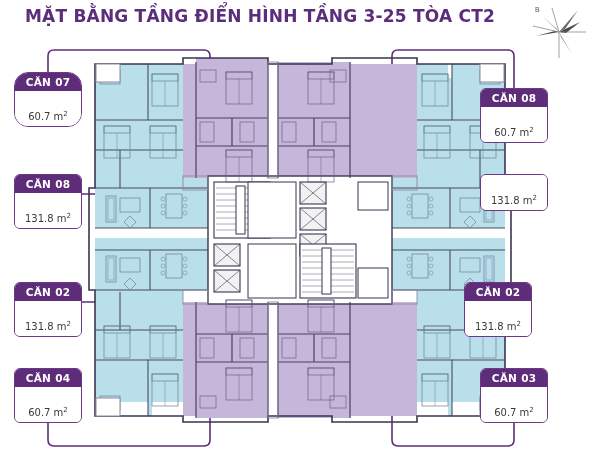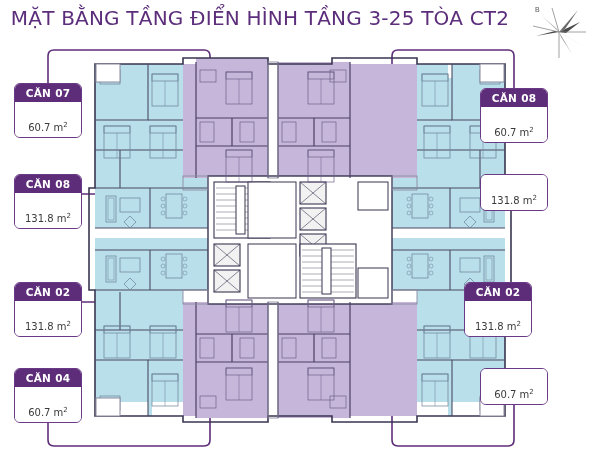--- a/index.html
+++ b/index.html
@@ -9,21 +9,21 @@
     background:#ffffff;
     font-family:"Liberation Sans", sans-serif;
     overflow:hidden;position:relative;
   }
   #stage{position:absolute;left:0;top:0;width:600px;height:464px;}
 
   
   .title{
     position:absolute;left:0;top:6px;width:520px;
     text-align:center;
-    font-size:20px;font-weight:normal;
+    font-size:17px;font-weight:bold;
     letter-spacing:0.2px;
     color:#5b2d7a;
     font-family:"DejaVu Sans","Liberation Sans",sans-serif;
   }
 
   
   .compass{position:absolute;left:528px;top:2px;width:62px;height:58px;}
   .compass .blab{
     position:absolute;left:7px;top:4px;font-size:7px;color:#555;
   }
@@ -397,21 +397,21 @@
         <rect x="268" y="302" width="10" height="116"></rect>
         <rect x="183" y="176" width="25" height="14"></rect>
         <rect x="392" y="176" width="25" height="14"></rect>
         <rect x="183" y="290" width="25" height="14"></rect>
         <rect x="392" y="290" width="25" height="14"></rect>
       </g>
     </g>
 
   </svg>
 
-  <div class="lbl" id="lbl-can-07" style="left:14px;top:83px;">
+  <div class="lbl" id="lbl-can-07" style="left:14px;top:72px;border-radius:14px;">
     <div class="hd">CĂN 07</div>
     <div class="bd"><span>60.7 m</span><sup>2</sup></div>
   </div>
 
   <div class="lbl" id="lbl-can-06" style="left:14px;top:174px;">
     <div class="hd">CĂN 08</div>
     <div class="bd"><span>131.8 m</span><sup>2</sup></div>
   </div>
 
   <div class="lbl" id="lbl-can-05" style="left:14px;top:282px;">
@@ -432,16 +432,17 @@
   <div class="lbl" id="lbl-can-01" style="left:480px;top:174px;">
     <div class="bd"><span>131.8 m</span><sup>2</sup></div>
   </div>
 
   <div class="lbl" id="lbl-can-02" style="left:464px;top:282px;">
     <div class="hd">CĂN 02</div>
     <div class="bd"><span>131.8 m</span><sup>2</sup></div>
   </div>
 
   <div class="lbl" id="lbl-can-03" style="left:480px;top:368px;">
+    <div class="hd">CĂN 03</div>
     <div class="bd"><span>60.7 m</span><sup>2</sup></div>
   </div>
 
 </div>
 
 </body></html>

